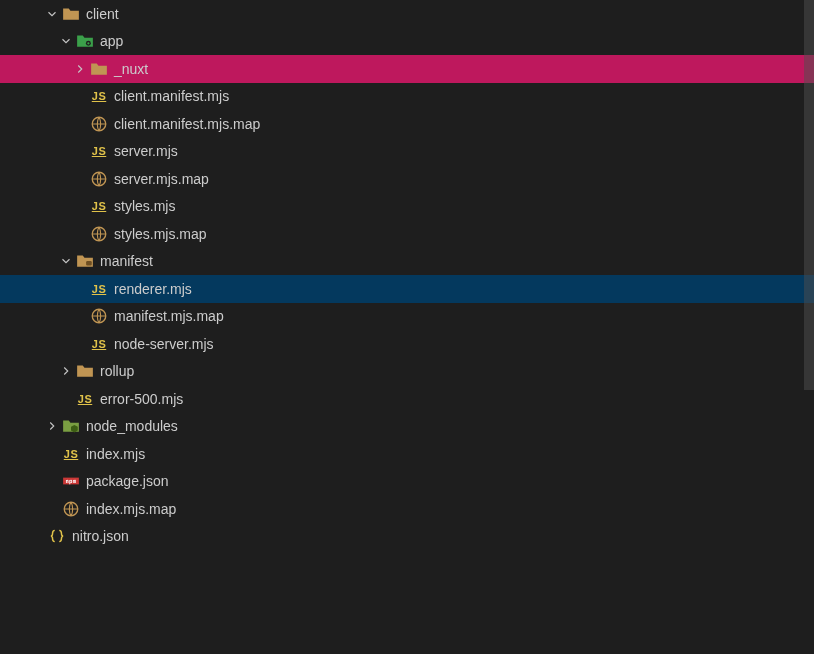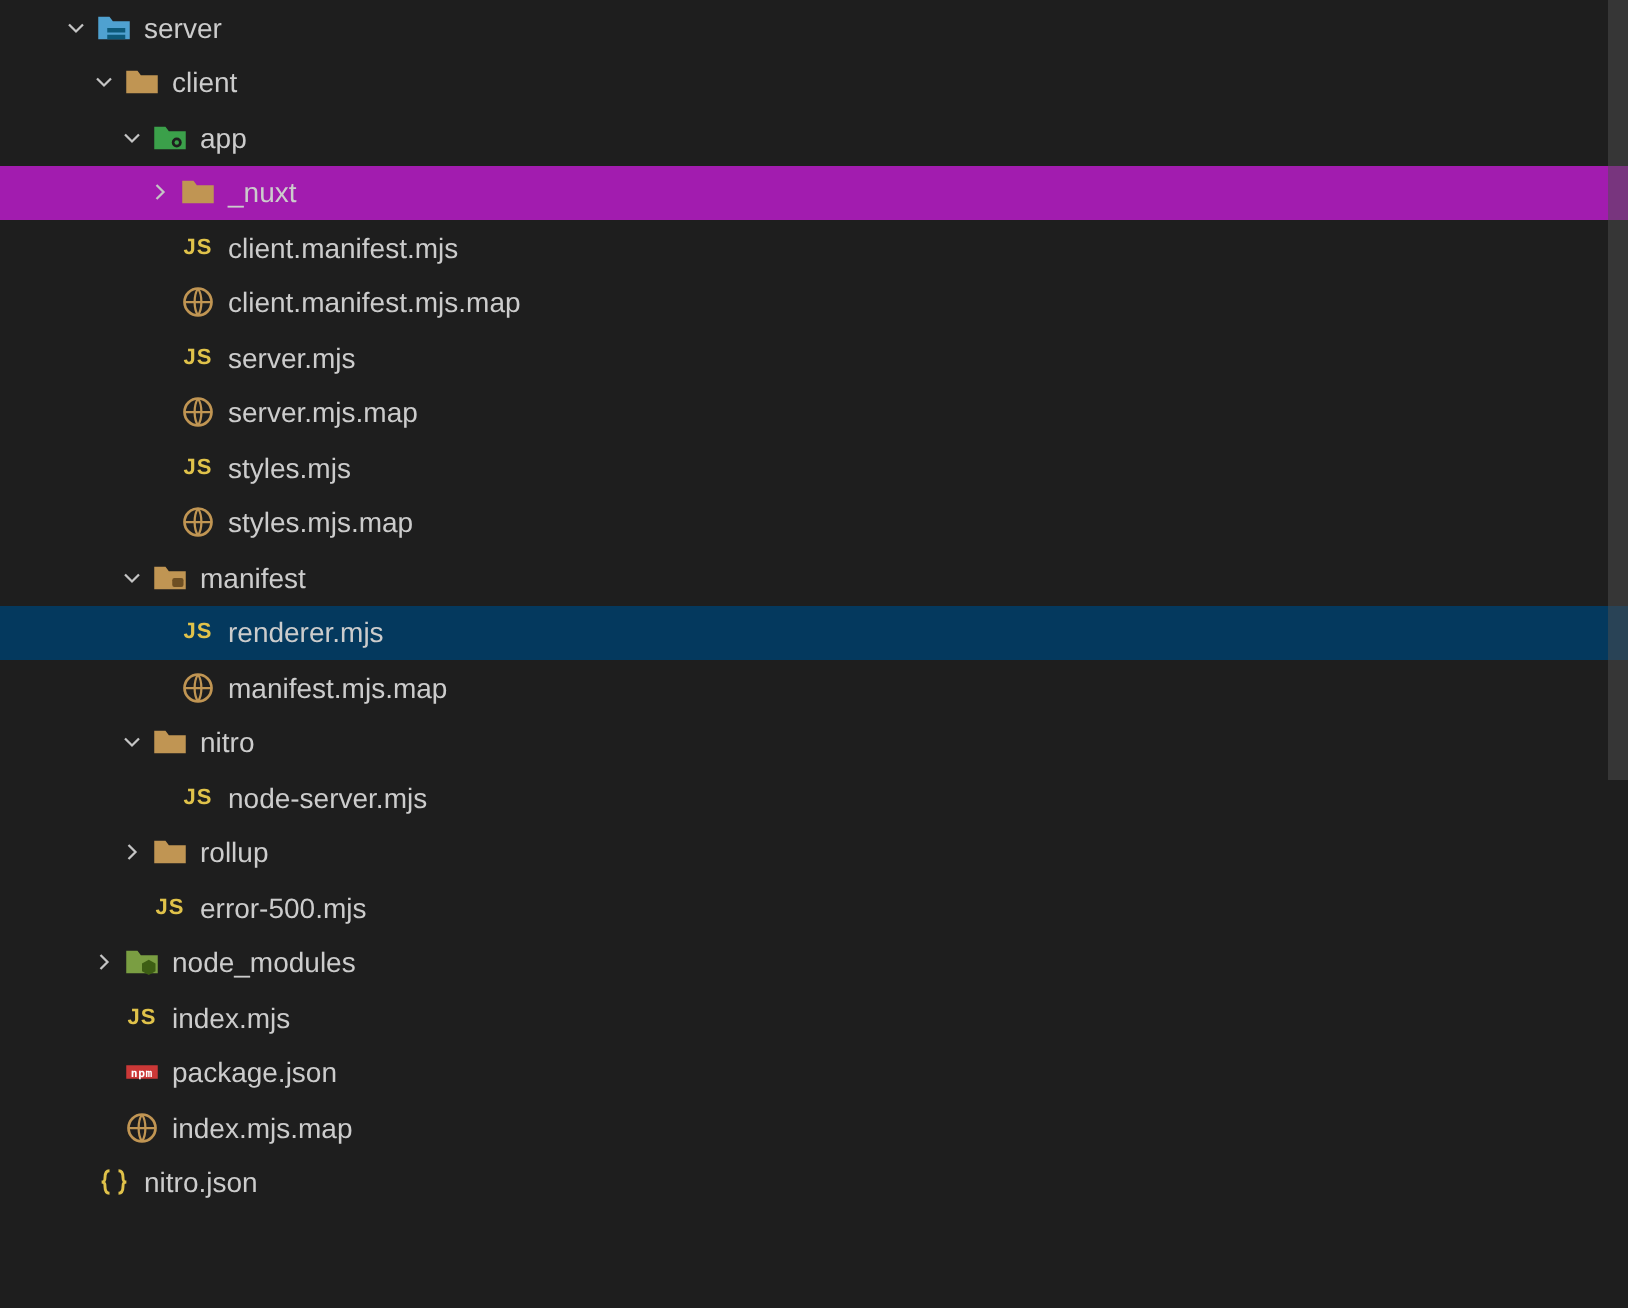--- a/index.html
+++ b/index.html
@@ -14,21 +14,21 @@
     position: relative;
   }
   .tree { padding-top: 0; }
   .row {
     display: flex;
     align-items: center;
     height: 27.5px;
     cursor: pointer;
     white-space: nowrap;
   }
-  .row.hover-state { background: #a21caf; }
+  .row.hover-state { background: #be185d; }
   .row.selected { background: #04395e; }
   .chevron {
     width: 16px;
     height: 16px;
     display: inline-flex;
     align-items: center;
     justify-content: center;
     margin-right: 2px;
     color: #c5c5c5;
     flex-shrink: 0;
@@ -54,46 +54,30 @@
     background: #4d4d4d;
     border-radius: 0;
     opacity: 0.5;
   }
   
   .ic-folder-server svg .body { fill:#4fa1d0; }
   .ic-folder svg .body { fill:#c09553; }
   .ic-folder-app svg .body { fill:#3ba04a; }
   .ic-folder-hdl svg .body { fill:#c09553; }
   .ic-folder-node svg .body { fill:#7a9e42; }
-  .ic-js { color:#e0c24a; font-weight:700; font-size:11px; letter-spacing:0.5px; }
+  .ic-js { color:#e0c24a; font-weight:700; font-size:11px; letter-spacing:0.5px;text-decoration:underline; }
   .ic-map svg { stroke:#c09553; }
   .ic-npm { color:#cb3837; font-weight:700; font-size:8px; letter-spacing:0.3px; }
   .ic-json svg { stroke:#e0c24a; }
 </style>
 </head>
 <body>
 
 <div class="tree" id="tree">
     <div class="row">
-      <span class="spacer" style="width: 30px;"></span>
-      <span class="chevron">
-        <svg viewBox="0 0 16 16">
-          <path d="M4 6l4 4 4-4" stroke="currentColor" stroke-width="1.3" fill="none"></path>
-        </svg>
-      </span>
-      <span class="ficon ic-folder-server">
-        <svg viewBox="0 0 16 16">
-          <path class="body" d="M1 3h5l1.5 2H15v8H1z" fill="#4fa1d0"></path>
-          <rect x="5" y="8" width="8" height="2" fill="#0d5a7a"></rect>
-          <rect x="5" y="11" width="8" height="2" fill="#0d5a7a"></rect>
-        </svg>
-      </span>
-      <span class="label">server</span>
-    </div>
-    <div class="row">
       <span class="spacer" style="width: 44px;"></span>
       <span class="chevron">
         <svg viewBox="0 0 16 16">
           <path d="M4 6l4 4 4-4" stroke="currentColor" stroke-width="1.3" fill="none"></path>
         </svg>
       </span>
       <span class="ficon ic-folder">
         <svg viewBox="0 0 16 16">
           <path class="body" d="M1 3h5l1.5 2H15v8H1z"></path>
         </svg>
@@ -205,34 +189,20 @@
     <div class="row">
       <span class="spacer" style="width: 72px;"></span>
       <span class="spacer" style="width: 18px;"></span>
       <span class="ficon ic-map">
         <svg viewBox="0 0 16 16" fill="none">
           <circle cx="8" cy="8" r="6" stroke-width="1.2"></circle>
           <path d="M2 8h12M8 2c2 3 2 9 0 12M8 2c-2 3-2 9 0 12" stroke-width="1"></path>
         </svg>
       </span>
       <span class="label">manifest.mjs.map</span>
-    </div>
-    <div class="row">
-      <span class="spacer" style="width: 58px;"></span>
-      <span class="chevron">
-        <svg viewBox="0 0 16 16">
-          <path d="M4 6l4 4 4-4" stroke="currentColor" stroke-width="1.3" fill="none"></path>
-        </svg>
-      </span>
-      <span class="ficon ic-folder">
-        <svg viewBox="0 0 16 16">
-          <path class="body" d="M1 3h5l1.5 2H15v8H1z"></path>
-        </svg>
-      </span>
-      <span class="label">nitro</span>
     </div>
     <div class="row">
       <span class="spacer" style="width: 72px;"></span>
       <span class="spacer" style="width: 18px;"></span>
       <span class="ficon ic-js">JS</span>
       <span class="label">node-server.mjs</span>
     </div>
     <div class="row">
       <span class="spacer" style="width: 58px;"></span>
       <span class="chevron">

